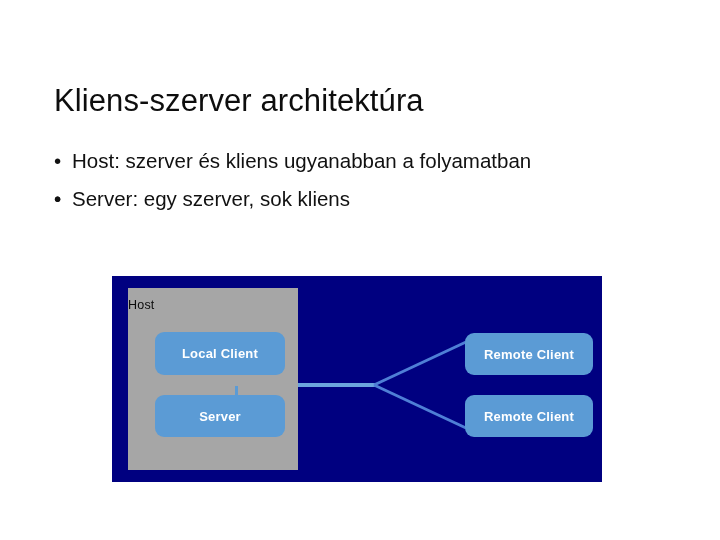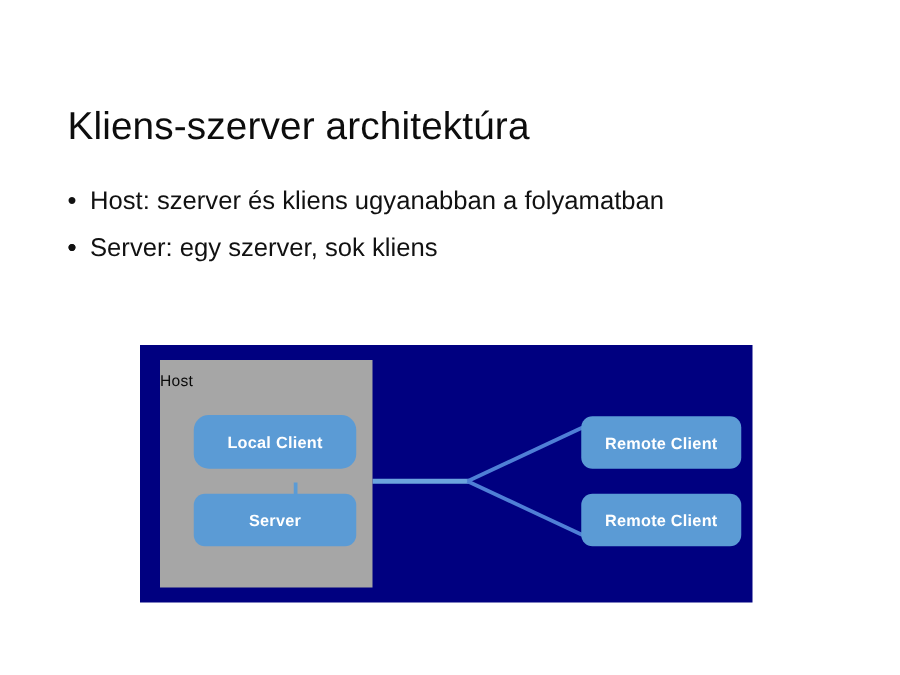--- a/index.html
+++ b/index.html
@@ -110,21 +110,20 @@
     align-items: center;
     justify-content: center;
     box-sizing: border-box;
   }
 
   #node-local-client {
     left: 43px;
     top: 56px;
     width: 130px;
     height: 43px;
-    border-radius: 12px;
   }
   #node-server {
     left: 43px;
     top: 119px;
     width: 130px;
     height: 42px;
   }
   #node-remote-client-1 {
     left: 353px;
     top: 57px;

